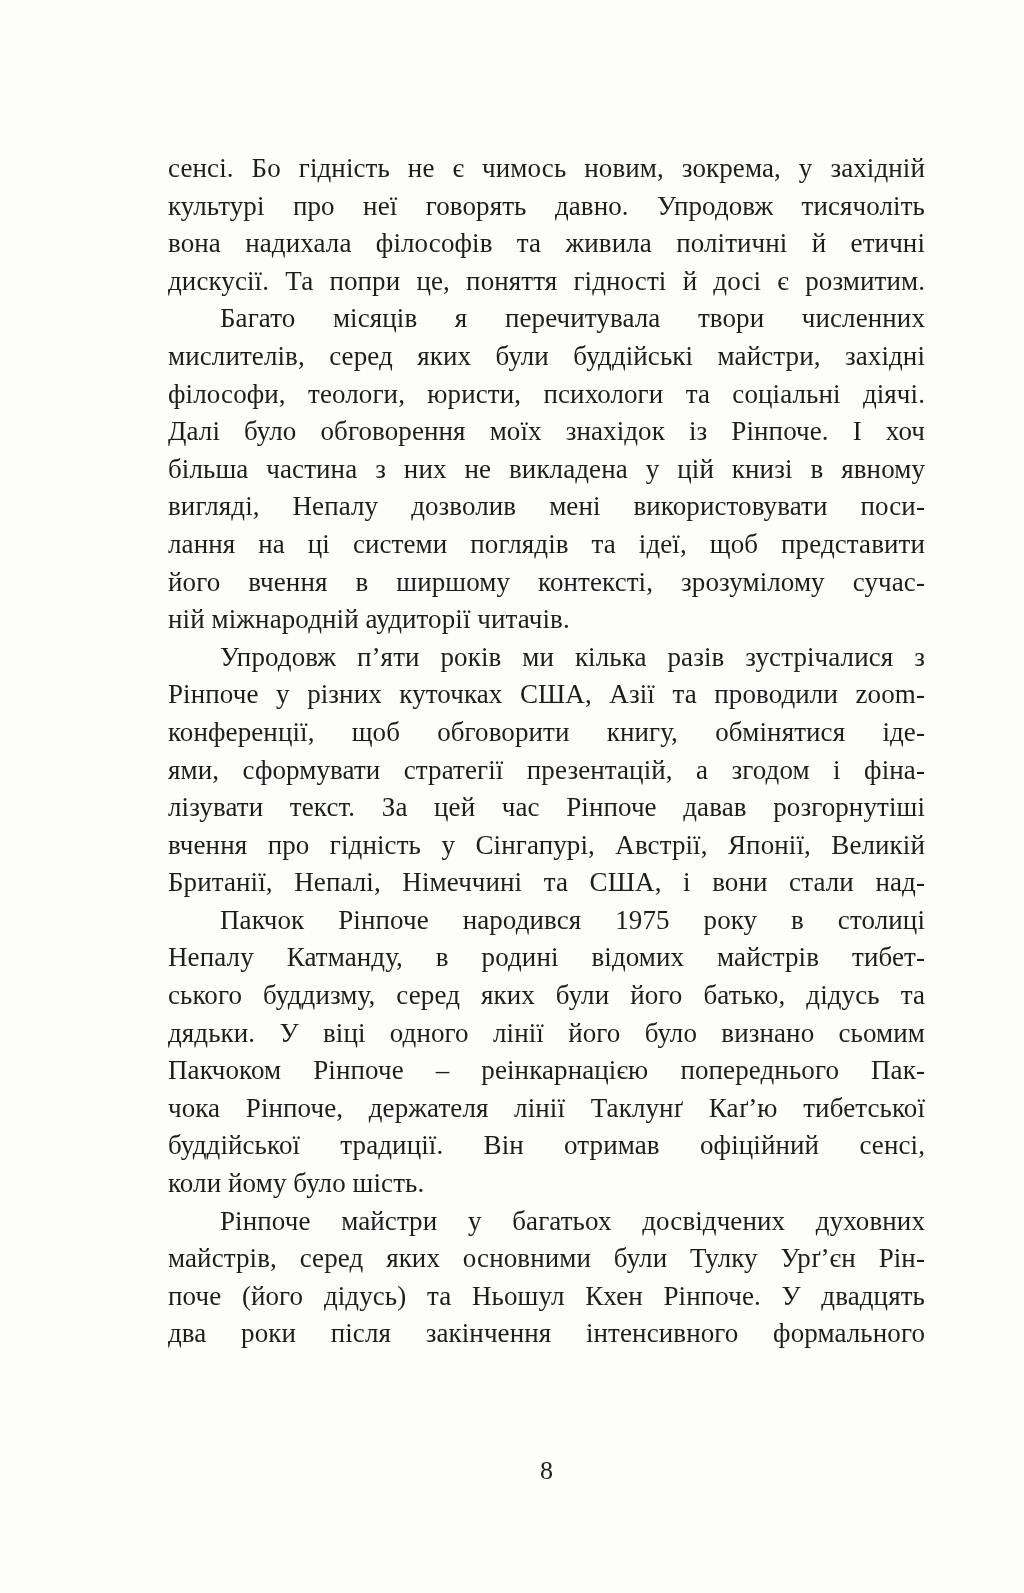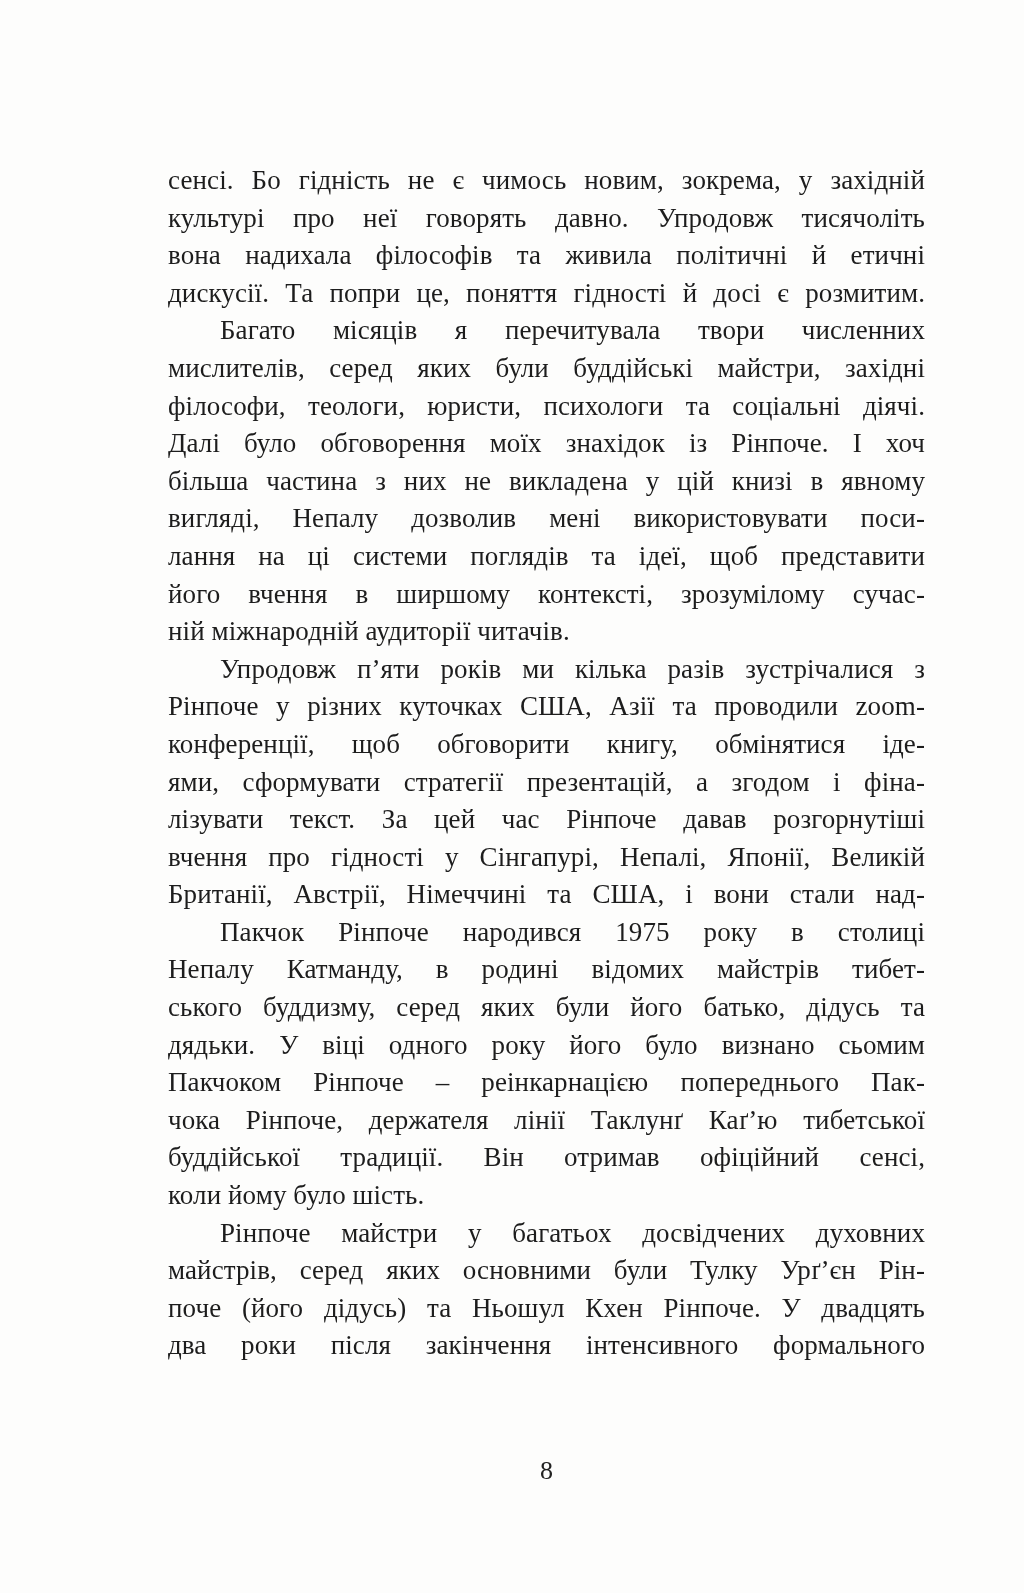--- a/index.html
+++ b/index.html
@@ -12,21 +12,21 @@
     width: 1024px;
     height: 1593px;
     background: #fdfdfc;
     font-family: "Liberation Serif", serif;
     color: #1d1d1d;
     overflow: hidden;
   }
   .text-column {
     position: absolute;
     left: 168px;
-    top: 162px;
+    top: 150px;
     width: 757px;
   }
   .paragraph {
     margin: 0;
     padding: 0;
   }
   .line {
     font-size: 27px;
     line-height: 37.6px;
     height: 37.6px;
@@ -73,28 +73,28 @@
         <div class="line">лання на ці системи поглядів та ідеї, щоб представити</div>
         <div class="line">його вчення в ширшому контексті, зрозумілому сучас-</div>
         <div class="line lastline">ній міжнародній аудиторії читачів.</div>
       </div>
       <div class="paragraph">
         <div class="line indent">Упродовж п’яти років ми кілька разів зустрічалися з</div>
         <div class="line">Рінпоче у різних куточках США, Азії та проводили zoom-</div>
         <div class="line">конференції, щоб обговорити книгу, обмінятися іде-</div>
         <div class="line">ями, сформувати стратегії презентацій, а згодом і фіна-</div>
         <div class="line">лізувати текст. За цей час Рінпоче давав розгорнутіші</div>
-        <div class="line">вчення про гідності у Сінгапурі, Непалі, Японії, Великій</div>
-        <div class="line">Британії, Австрії, Німеччині та США, і вони стали над-</div>
+        <div class="line">вчення про гідність у Сінгапурі, Австрії, Японії, Великій</div>
+        <div class="line">Британії, Непалі, Німеччині та США, і вони стали над-</div>
       </div>
       <div class="paragraph">
         <div class="line indent">Пакчок Рінпоче народився 1975 року в столиці</div>
         <div class="line">Непалу Катманду, в родині відомих майстрів тибет-</div>
         <div class="line">ського буддизму, серед яких були його батько, дідусь та</div>
-        <div class="line">дядьки. У віці одного року його було визнано сьомим</div>
+        <div class="line">дядьки. У віці одного лінії його було визнано сьомим</div>
         <div class="line">Пакчоком Рінпоче – реінкарнацією попереднього Пак-</div>
         <div class="line">чока Рінпоче, держателя лінії Таклунґ Каґ’ю тибетської</div>
         <div class="line">буддійської традиції. Він отримав офіційний сенсі,</div>
         <div class="line lastline">коли йому було шість.</div>
       </div>
       <div class="paragraph">
         <div class="line indent">Рінпоче майстри у багатьох досвідчених духовних</div>
         <div class="line">майстрів, серед яких основними були Тулку Урґ’єн Рін-</div>
         <div class="line">поче (його дідусь) та Ньошул Кхен Рінпоче. У двадцять</div>
         <div class="line">два роки після закінчення інтенсивного формального</div>

